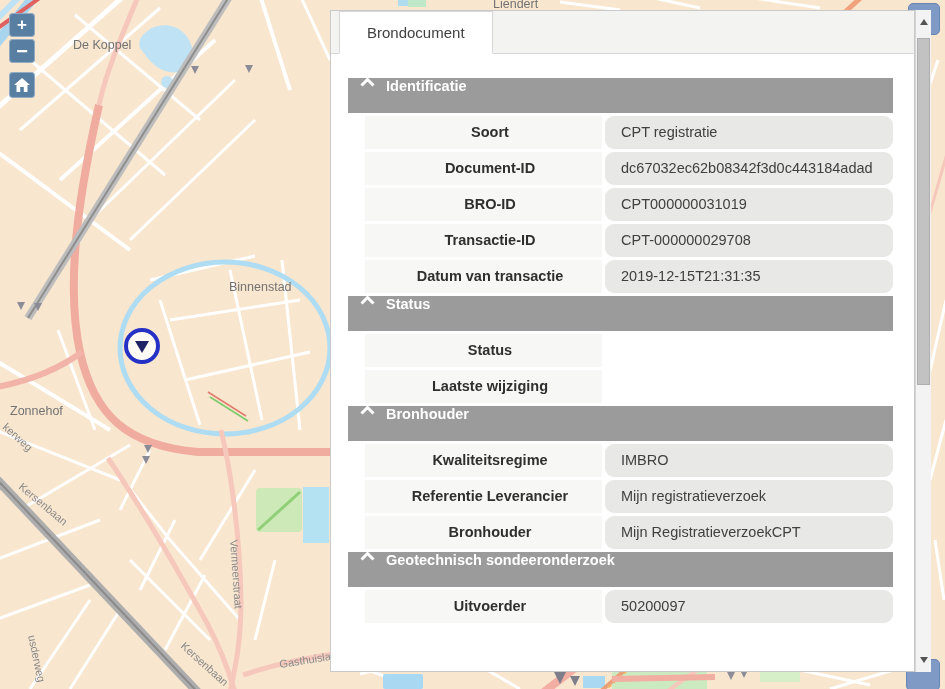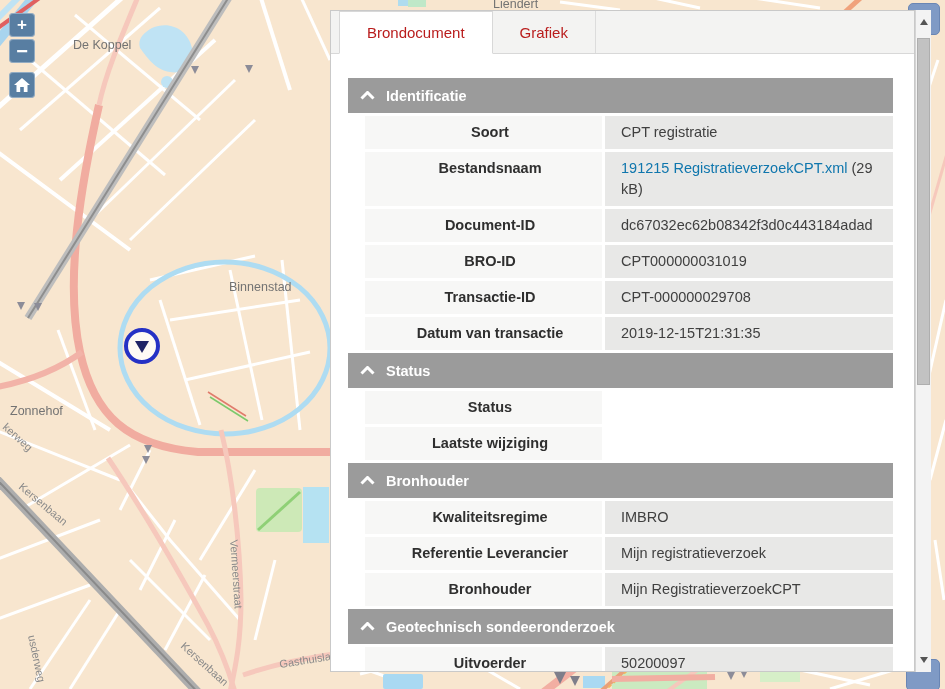--- a/index.html
+++ b/index.html
@@ -22,35 +22,35 @@
 
   
   .corner-btn{position:absolute;background:#7F9AC5;border:1px solid #6A86B4;border-radius:5px;}
   #corner-btn-top{left:908px;top:3px;width:30px;height:30px;}
   #corner-btn-bottom{left:906px;top:659px;width:32px;height:30px;}
 
   
   #panel{position:absolute;left:330px;top:10px;width:585px;height:662px;background:#fff;
     border:1px solid #c9c9c9;box-sizing:border-box;overflow:hidden;}
   #tabbar{height:42px;background:#f3f3f2;border-bottom:1px solid #d8d8d8;display:flex;align-items:stretch;}
-  .tab{display:flex;align-items:center;padding:0 27px;font-size:15px;color:#b91c1c;cursor:pointer;white-space:nowrap;}
+  .tab{display:flex;align-items:center;padding:0 27px;font-size:15px;color:#404040;cursor:pointer;white-space:nowrap;}
   .tab.active{background:#fff;border:1px solid #d8d8d8;border-bottom:1px solid #fff;
     margin-left:8px;margin-bottom:-1px;}
   .tab.inactive{border-right:1px solid #dcdcdc;}
 
   #panel-content{padding:24px 21px 0 17px;}
   .section{margin-bottom:1px;}
-  .section-header{background:#9B9B9B;color:#fff;height:35px;display:flex;align-items:center;
+  .section-header{background:#9B9B9B;color:#fff;height:35px;display:flex;align-items:flex-start;
     padding-left:12px;font-weight:bold;font-size:14.5px;margin-bottom:3px;cursor:pointer;}
   .section-header svg{margin-right:11px;}
   .row{display:flex;margin-left:17px;margin-bottom:3px;}
   .cell-label{width:224px;background:#f7f7f6;padding:6px 0 6px 13px;font-weight:bold;
     color:#2f2f2f;font-size:14.5px;line-height:21px;flex:none;text-align:center;}
   .cell-value{flex:1;background:#e8e8e7;padding:6px 14px 6px 16px;font-size:14.5px;
-    line-height:21px;color:#404040;margin-left:3px;word-wrap:break-word;min-width:0;}
+    line-height:21px;color:#404040;margin-left:3px;word-wrap:break-word;min-width:0;border-radius:9px;}
   .cell-value a{color:#0F76AD;text-decoration:none;}
 
   
   #scrollbar{position:absolute;left:915px;top:10px;width:16px;height:662px;background:#f3f3f3;
     border-left:1px solid #d4d4d4;box-sizing:border-box;}
   .scroll-arrow{position:absolute;left:4px;width:0;height:0;border-left:4px solid transparent;border-right:4px solid transparent;}
   #scroll-up{top:9px;border-bottom:6px solid #555;}
   #scroll-down{bottom:9px;border-top:6px solid #555;}
   #scroll-thumb{position:absolute;left:1px;top:28px;width:13px;height:347px;background:#c2c2c2;border:1px solid #aeaeae;box-sizing:border-box;}
 </style>
@@ -193,39 +193,34 @@
   <div id="zoom-out" class="map-btn">−</div>
   <div id="home-btn" class="map-btn">
     <svg width="18" height="16" viewBox="0 0 18 16">
       <path d="M9,1 L17,8 L14.5,8 L14.5,15 L10.8,15 L10.8,10 L7.2,10 L7.2,15 L3.5,15 L3.5,8 L1,8 Z" fill="#ffffff"></path>
     </svg>
   </div>
 
   <div id="panel">
     <div id="tabbar">
       <div class="tab active">Brondocument</div>
-      <div class="tab inactive">Grafiek</div>
     </div>
 
     <div id="panel-content">
 
       <div class="section">
         <div class="section-header">
           <svg width="15" height="9" viewBox="0 0 15 9">
             <polyline points="1.5,7.5 7.5,1.5 13.5,7.5" fill="none" stroke="#ffffff" stroke-width="3"></polyline>
           </svg>
           <span>Identificatie</span>
         </div>
         <div class="row">
           <div class="cell-label">Soort</div>
           <div class="cell-value">CPT registratie</div>
-        </div>
-        <div class="row">
-          <div class="cell-label">Bestandsnaam</div>
-          <div class="cell-value"><a href="#">191215 RegistratieverzoekCPT.xml</a><span> (29 kB)</span></div>
         </div>
         <div class="row">
           <div class="cell-label">Document-ID</div>
           <div class="cell-value">dc67032ec62b08342f3d0c443184adad</div>
         </div>
         <div class="row">
           <div class="cell-label">BRO-ID</div>
           <div class="cell-value">CPT000000031019</div>
         </div>
         <div class="row">

